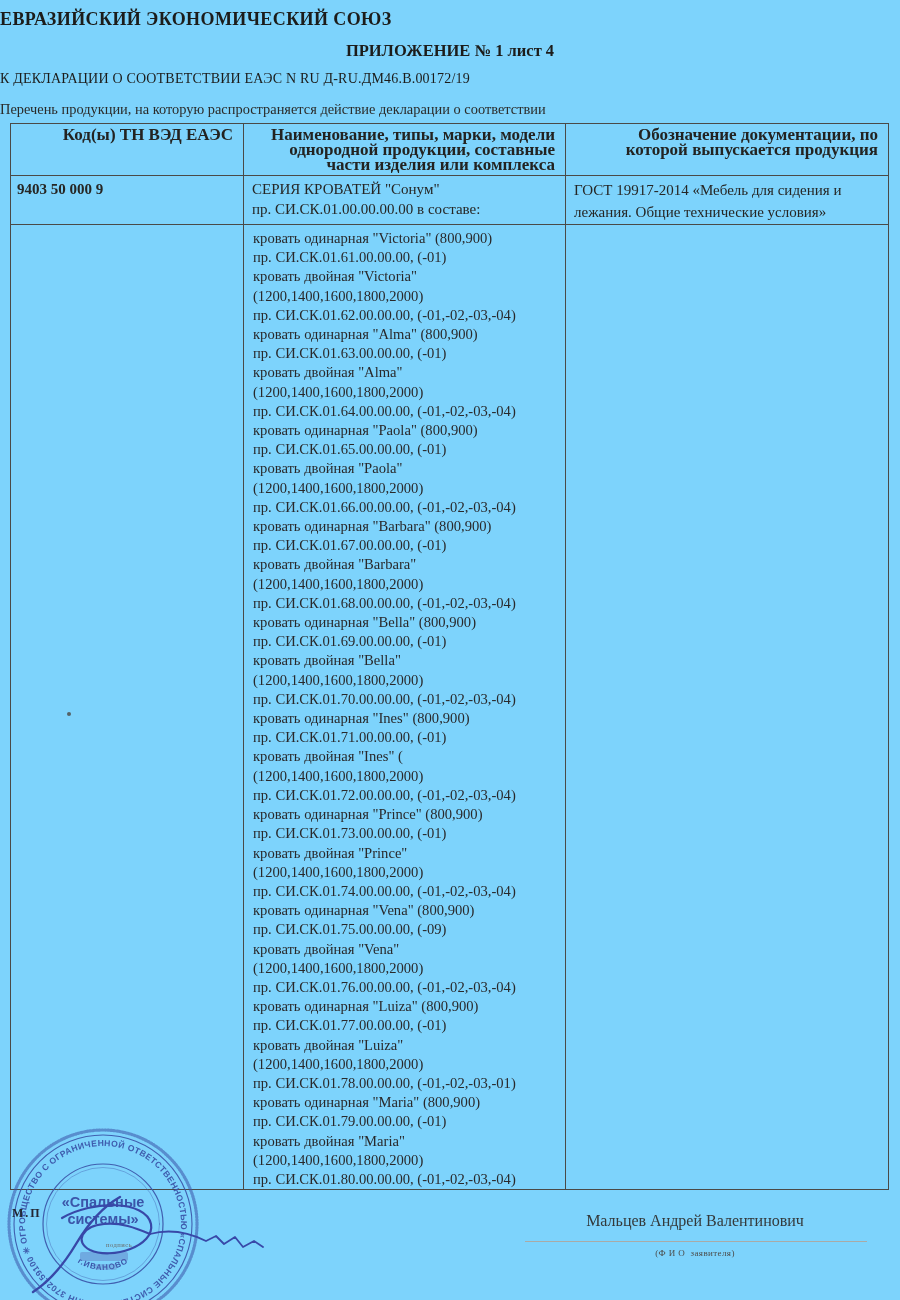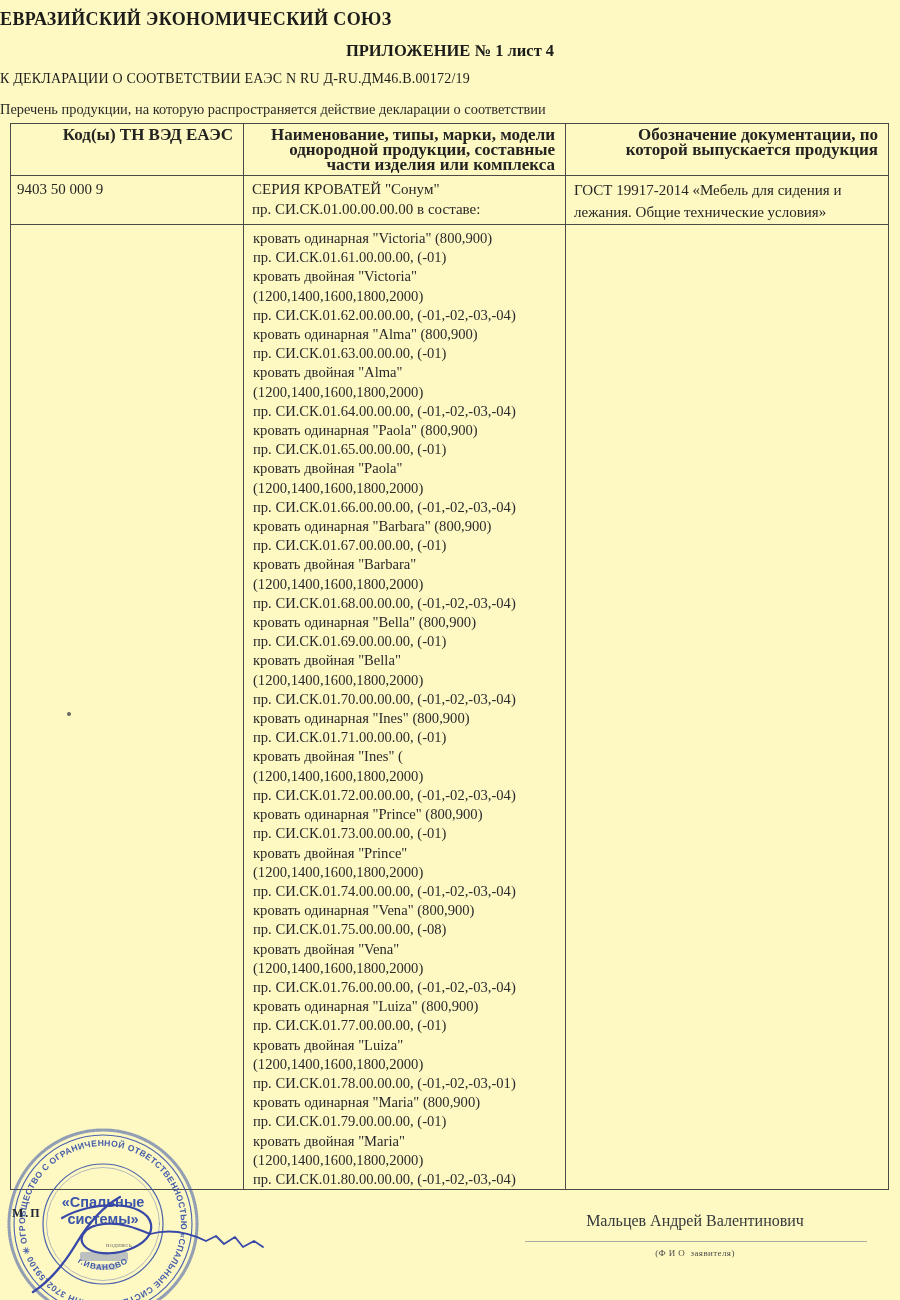--- a/index.html
+++ b/index.html
@@ -1,37 +1,37 @@
 <!DOCTYPE html>
 <html><head>
 <meta charset="utf-8">
 <style>
   * { margin:0; padding:0; box-sizing:border-box; }
   html,body { background:#e8e8e6; }
   .page {
     position:relative; width:900px; height:1300px; margin:0 auto;
-    background:#fef9c3; overflow:hidden;
+    background:#7dd3fc; overflow:hidden;
     font-family:"Liberation Serif","DejaVu Serif",serif;
     color:#262624;
   }
   .t1 { position:absolute; top:9px;  left:0; width:100%; font-size:18px; font-weight:bold; letter-spacing:.4px; color:#1c1c1a;}
   .t2 { position:absolute; top:41px; left:0; width:100%; font-size:16.5px; font-weight:bold; color:#1c1c1a;text-align:center;}
   .t3 { position:absolute; top:71px; left:0; width:100%; font-size:14px; font-weight:normal; letter-spacing:.2px; color:#1c1c1a;}
   .intro { position:absolute; top:101px; left:0; width:100%; font-size:14.4px; color:#2b2b29;}
   table.product {
     position:absolute; left:10px; top:123px; width:878px;
     border-collapse:collapse; table-layout:fixed;
   }
   table.product td, table.product th { border:1.4px solid #4a4a47; vertical-align:top; }
   th.hdr { font-size:17px; font-weight:bold; text-align:right; vertical-align:middle; padding:3px 10px; line-height:15px; color:#232321;}
   thead tr { height:49px; }
   tr.row1 { height:49px; }
   tr.row2 { height:965px; }
   td.cell { padding:3px 8px 0 8px; font-size:15px; line-height:20px; }
-  td.cell-code { padding:3px 8px 0 6px; font-size:15px; }
+  td.cell-code { padding:3px 8px 0 6px; font-size:15px;font-weight:bold; }
   td.list-cell { padding:4px 6px 0 9px; }
   .list-cell div { font-size:14.6px; line-height:19.2px; white-space:nowrap; color:#29292b;}
   td.doc-cell div { font-size:15px; line-height:22px; }
   .mp { position:absolute; left:12px; top:1206px; font-size:12px; font-weight:bold; letter-spacing:2px; color:#232733;}
   .applicant { position:absolute; left:480px; top:1212px; width:430px; text-align:center; font-size:16px; color:#34393a;}
   .sig-line { position:absolute; left:525px; top:1241px; width:342px; border-top:1.2px solid #aaaaa6;}
   .fio { position:absolute; left:480px; top:1248px; width:430px; text-align:center; font-size:9px; color:#4c4c4a; white-space:pre; letter-spacing:.4px;}
   .podpis { position:absolute; left:106px; top:1241px; font-size:6.5px; color:#6a6a66; letter-spacing:.5px;}
   .speck { position:absolute; left:67px; top:712px; width:4px; height:4px; border-radius:50%; background:#4d4d4b; opacity:.85;}
   svg.stamp, svg.signature { position:absolute; left:0; }
@@ -105,21 +105,21 @@
             <div>пр. СИ.СК.01.71.00.00.00, (-01)</div>
             <div>кровать двойная "Ines" (</div>
             <div>(1200,1400,1600,1800,2000)</div>
             <div>пр. СИ.СК.01.72.00.00.00, (-01,-02,-03,-04)</div>
             <div>кровать одинарная "Prince" (800,900)</div>
             <div>пр. СИ.СК.01.73.00.00.00, (-01)</div>
             <div>кровать двойная "Prince"</div>
             <div>(1200,1400,1600,1800,2000)</div>
             <div>пр. СИ.СК.01.74.00.00.00, (-01,-02,-03,-04)</div>
             <div>кровать одинарная "Vena" (800,900)</div>
-            <div>пр. СИ.СК.01.75.00.00.00, (-08)</div>
+            <div>пр. СИ.СК.01.75.00.00.00, (-09)</div>
             <div>кровать двойная "Vena"</div>
             <div>(1200,1400,1600,1800,2000)</div>
             <div>пр. СИ.СК.01.76.00.00.00, (-01,-02,-03,-04)</div>
             <div>кровать одинарная "Luiza" (800,900)</div>
             <div>пр. СИ.СК.01.77.00.00.00, (-01)</div>
             <div>кровать двойная "Luiza"</div>
             <div>(1200,1400,1600,1800,2000)</div>
             <div>пр. СИ.СК.01.78.00.00.00, (-01,-02,-03,-01)</div>
             <div>кровать одинарная "Maria" (800,900)</div>
             <div>пр. СИ.СК.01.79.00.00.00, (-01)</div>

